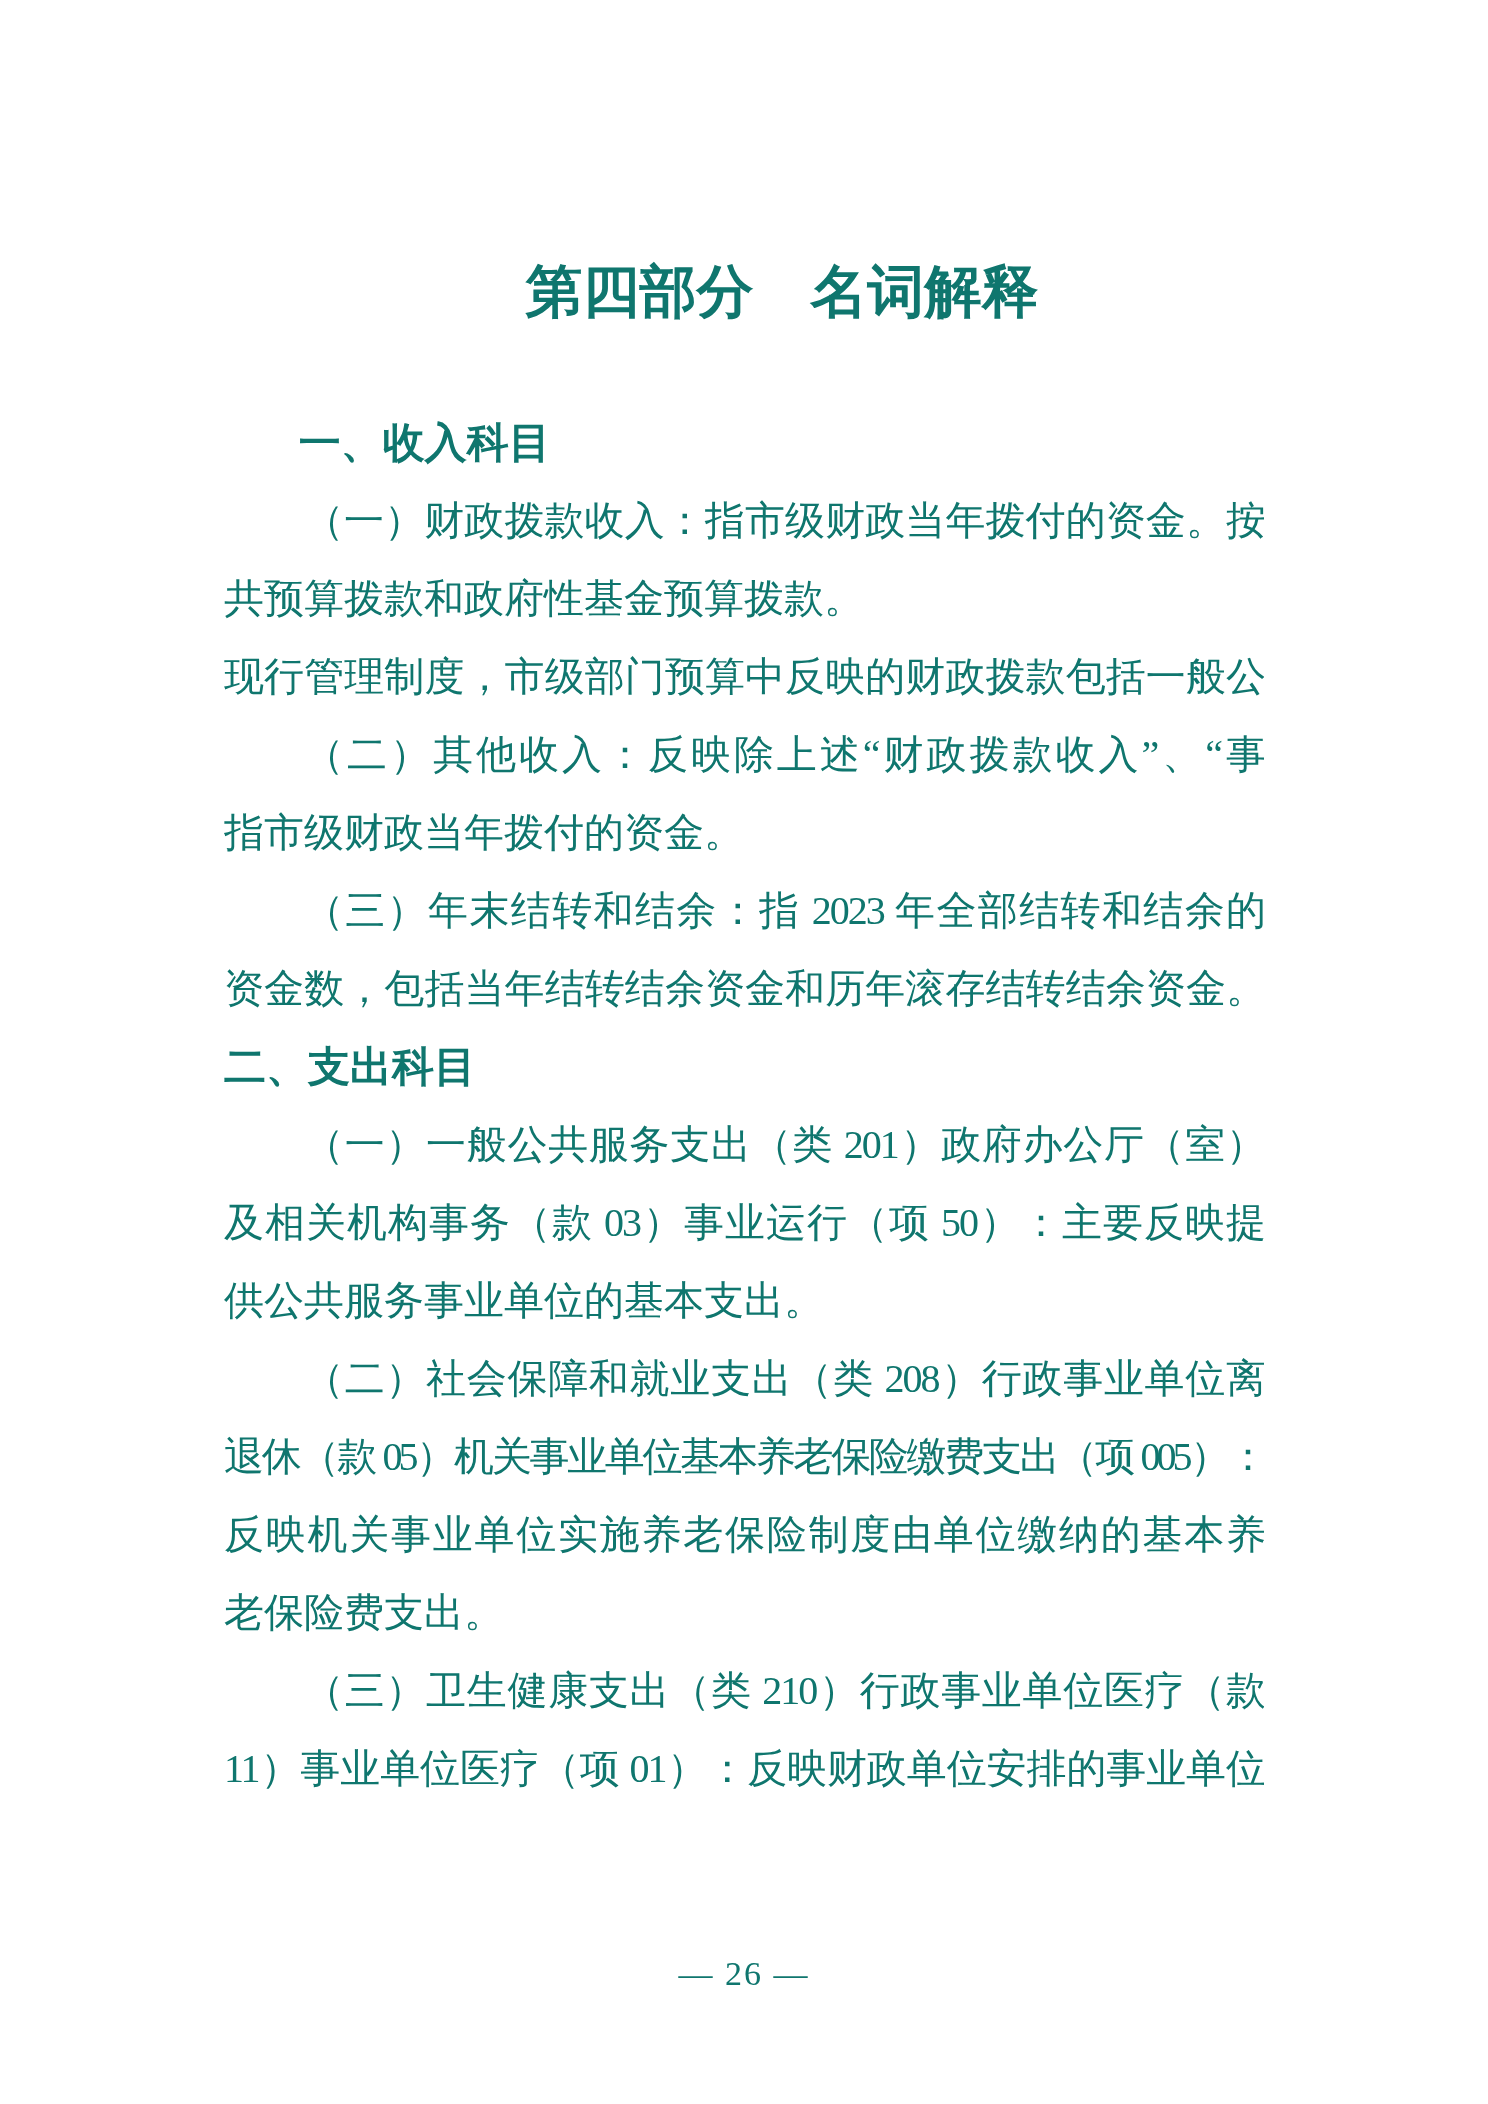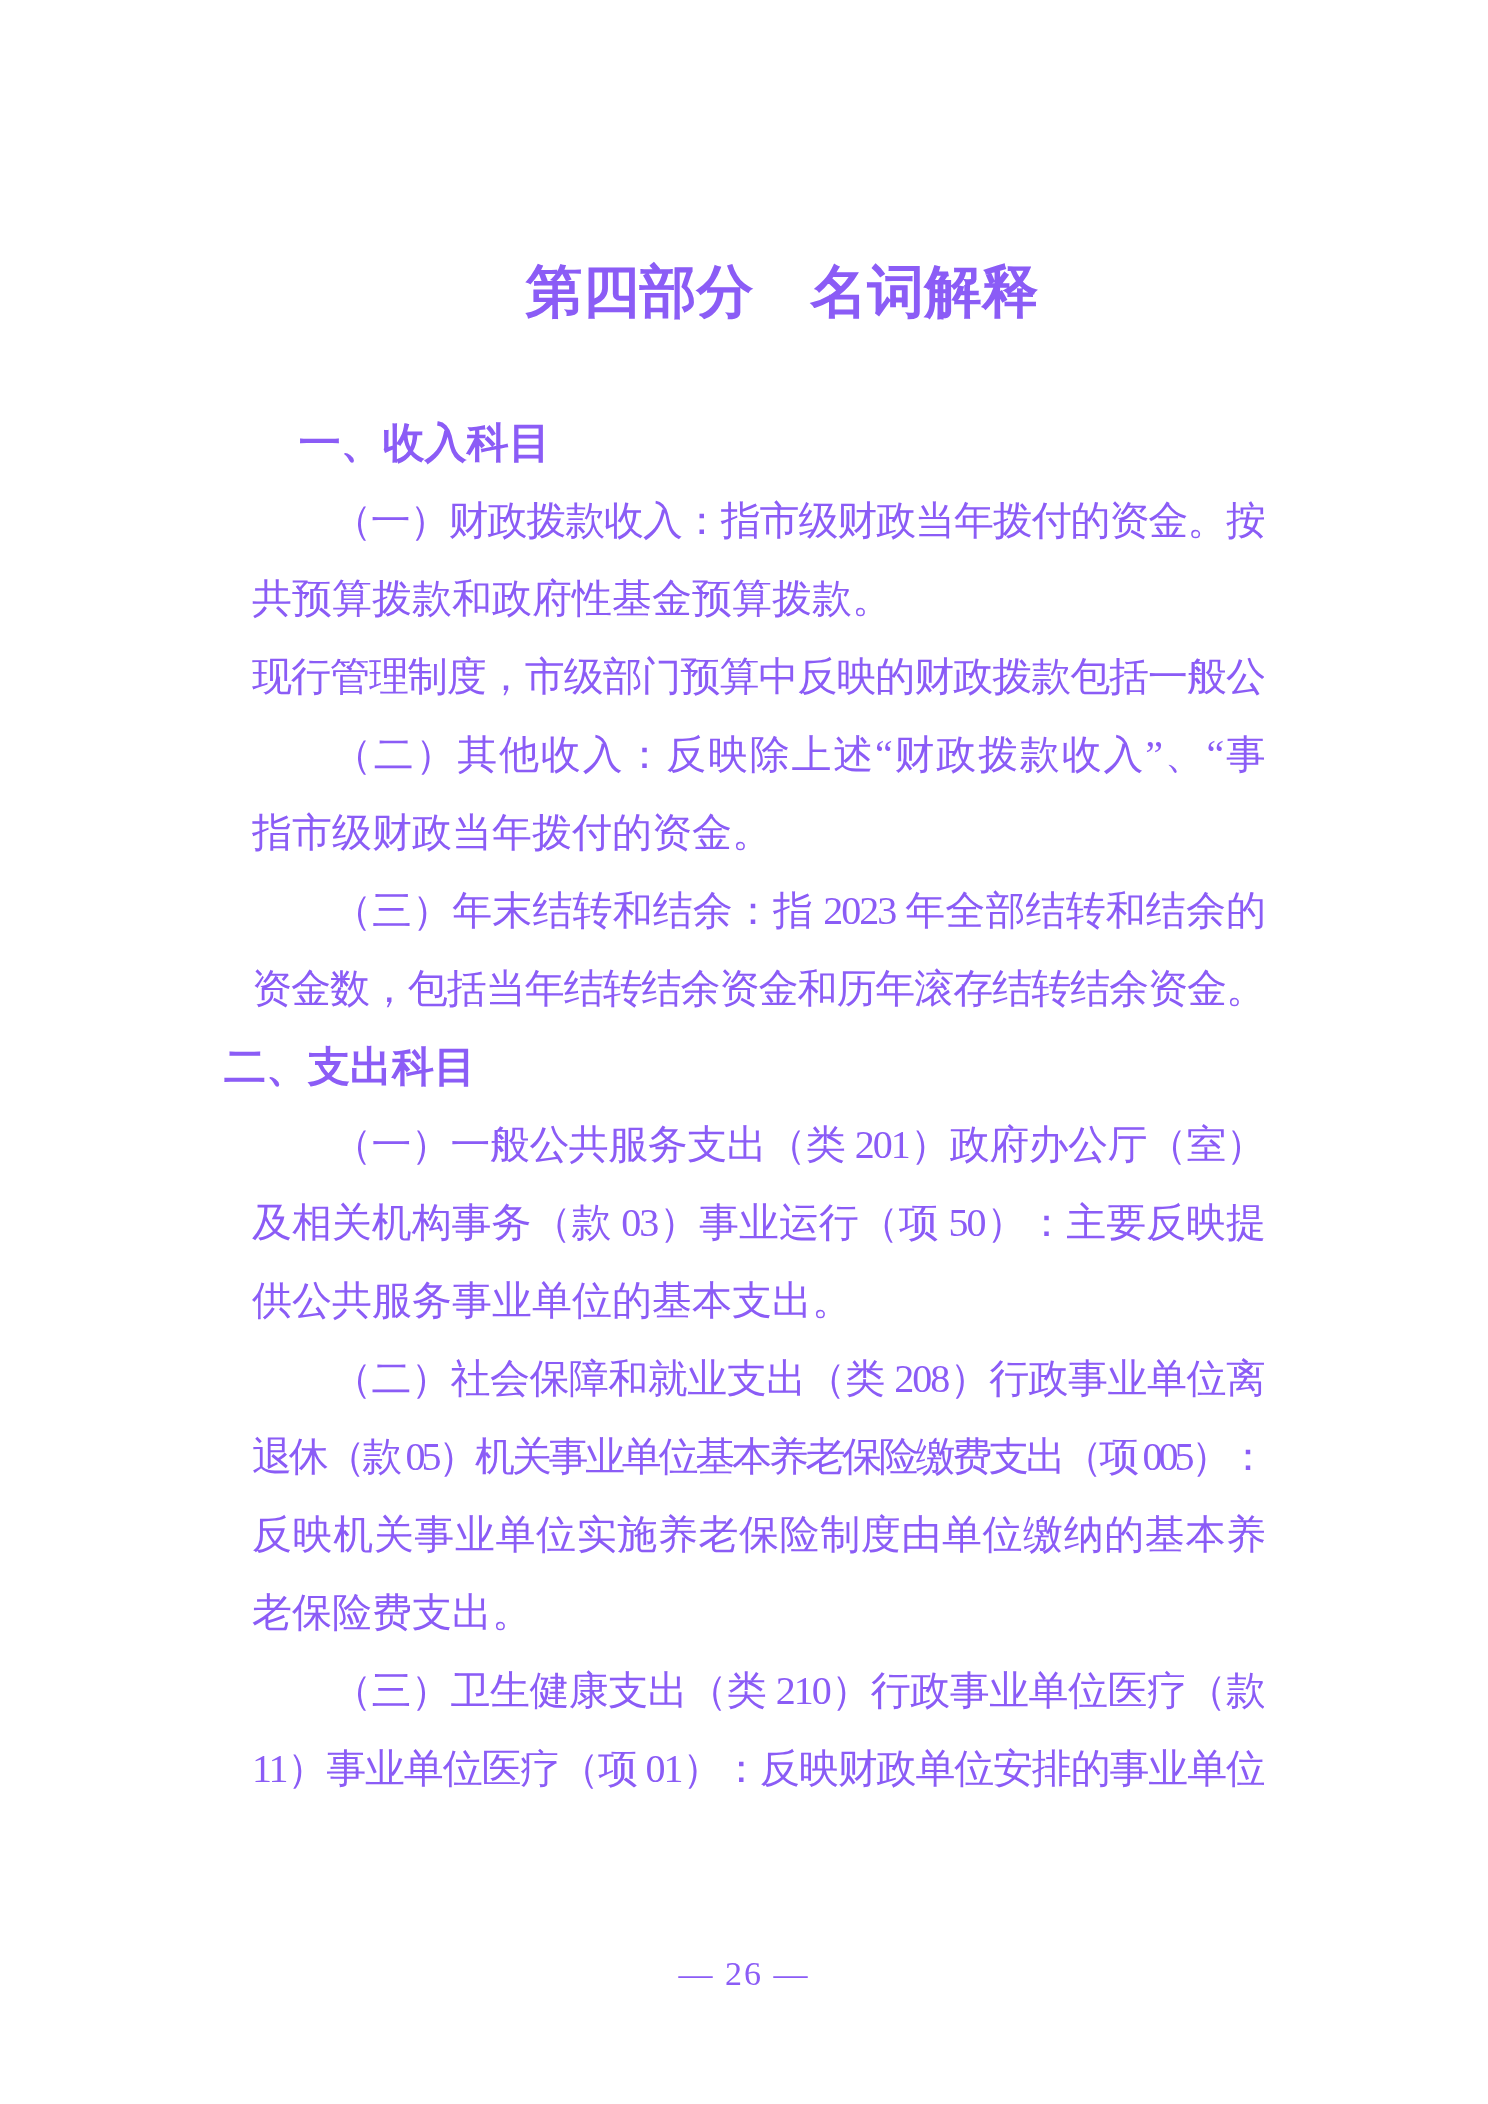--- a/index.html
+++ b/index.html
@@ -1,21 +1,21 @@
 <!DOCTYPE html>
 <html lang="zh"><head>
 <meta charset="utf-8">
 <style>
   html, body { margin: 0; padding: 0; background: #ffffff; }
   .page {
     position: relative;
     width: 1488px;
     height: 2104px;
     background: #ffffff;
-    color: #8b5cf6;
+    color: #0f766e;
     font-family: "Liberation Serif", serif;
     overflow: hidden;
   }
   .doc-title {
     position: absolute;
     top: 256px;
     left: 224px;
     width: 1040px;
     box-sizing: border-box;
     padding-left: 76px;
@@ -34,21 +34,20 @@
     width: 1040px;
     font-size: 40px;
     line-height: 78px;
   }
   .line {
     height: 78px;
     text-align: justify;
     text-align-last: justify;
     letter-spacing: -2px;
     overflow: hidden;
-    margin-left: 28px;
   }
   .line.first { text-indent: 2em; }
   .line.last  { text-align-last: left; letter-spacing: 0; }
   .line.dense { letter-spacing: -4px; }
   .heading {
     height: 78px;
     font-family: Liberation Serif, serif;
     font-weight: bold;
     font-size: 42px;
     line-height: 78px;

